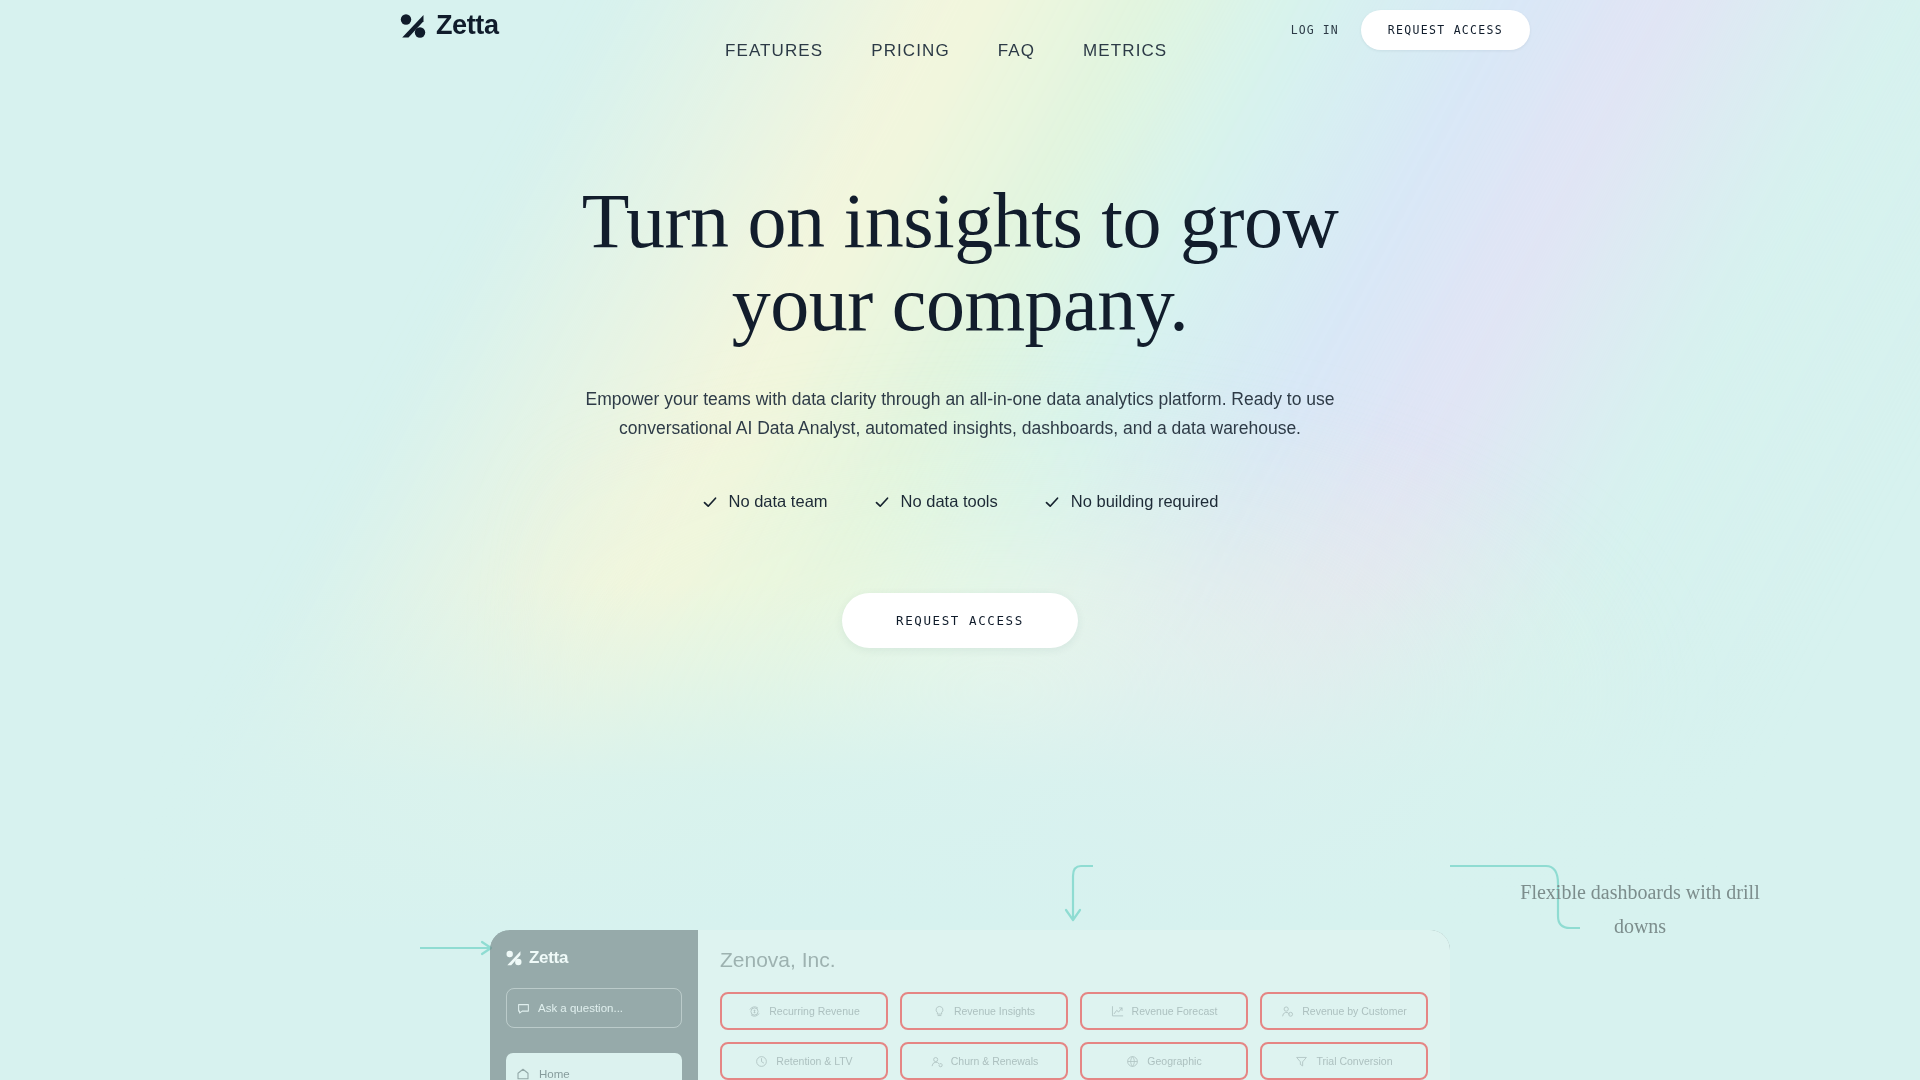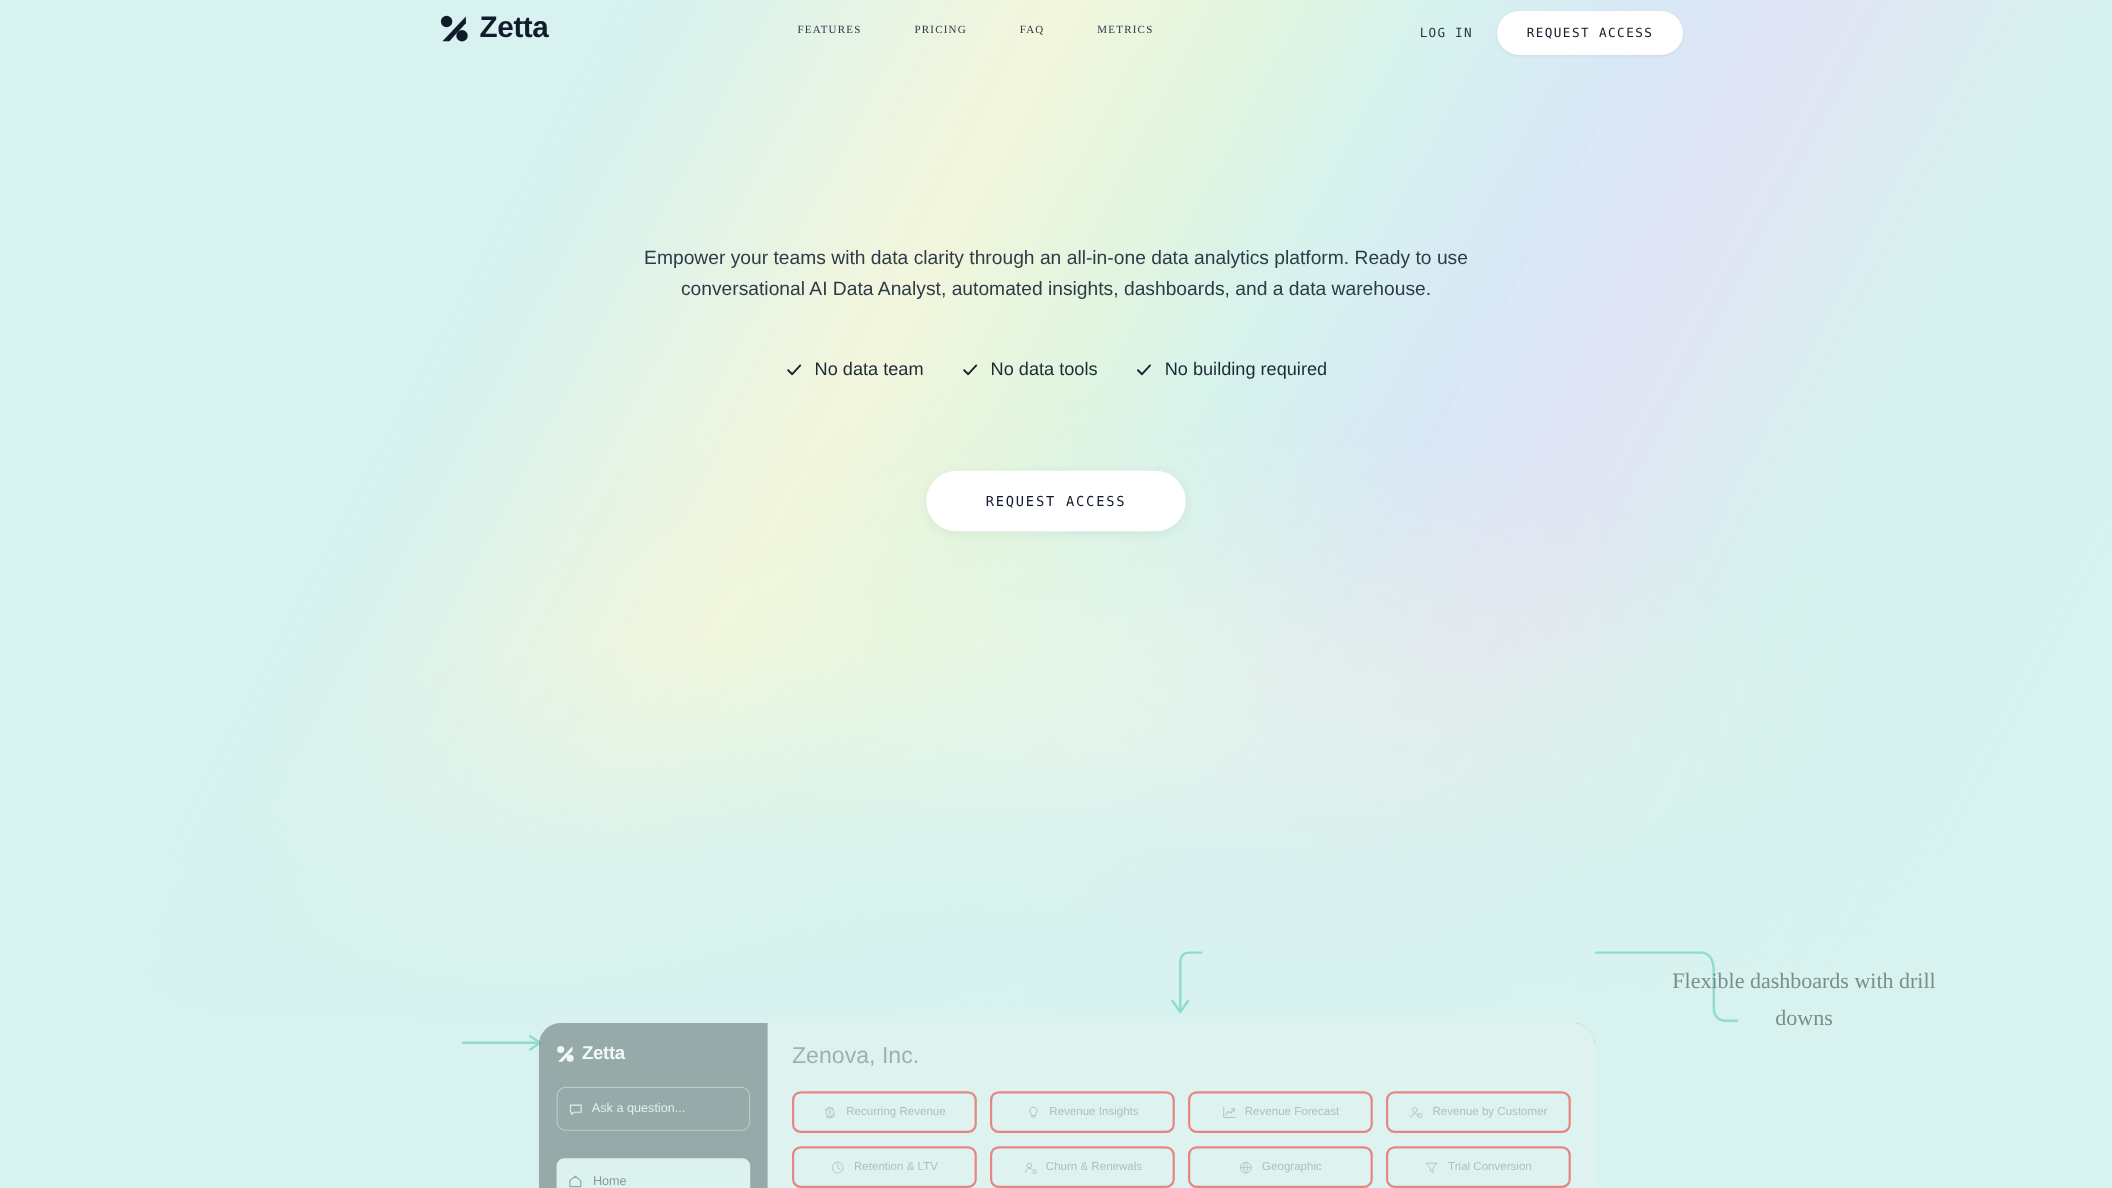--- a/index.html
+++ b/index.html
@@ -65,24 +65,25 @@
   .logo-mark{ width:26px; height:26px; display:block; }
   .logo-text{
     font-size:27px; font-weight:700; color:#101c2b;
     letter-spacing:-0.4px; line-height:1;
   }
   .nav{
     position:absolute; left:725px; top:22px;
     display:flex; align-items:center; gap:48px;
   }
   .nav-link{
-    font-family:Liberation Serif, serif;
-    font-size:10px; letter-spacing:1.1px;
+    font-family:Liberation Sans, sans-serif;
+    font-size:17px; letter-spacing:1.1px;
     color:#2c3a46; text-decoration:none; text-transform:uppercase;
     white-space:nowrap;
+    margin-top:19px;
   }
   .header-right{
     position:absolute; right:390px; top:10px;
     display:flex; align-items:center; gap:22px;
   }
   .login-link{
     font-family:"DejaVu Sans Mono", monospace;
     font-size:11.5px; letter-spacing:1.1px; color:#2c3a46;
     text-decoration:none; text-transform:uppercase; white-space:nowrap;
   }
@@ -105,21 +106,21 @@
     color:#121d2c; letter-spacing:-0.5px;
     max-width:900px; margin:0 auto;
   }
   .hero-sub{
     margin:40px auto 0;
     max-width:800px;
     font-size:17.5px; line-height:1.62; color:#2e3b47;
   }
   .checks{
     margin-top:50px;
-    display:flex; align-items:center; justify-content:center; gap:34px;
+    display:flex; align-items:center; justify-content:center; gap:46px;
   }
   .check-item{ display:flex; align-items:center; gap:11px; }
   .check-icon{ width:16px; height:16px; flex:0 0 auto; }
   .check-label{ font-size:16.5px; color:#1d2a36; white-space:nowrap; }
   .cta-wrap{ margin-top:82px; }
   .btn-cta{
     font-family:"DejaVu Sans Mono", monospace;
     font-size:12.5px; letter-spacing:1.6px; text-transform:uppercase;
     color:#101c2b; background:#fff; border:none;
     border-radius:999px; padding:20px 54px; cursor:pointer;
@@ -222,20 +223,24 @@
       <a class="nav-link" href="#">METRICS</a>
     </nav>
 
     <div class="header-right">
       <a class="login-link" href="#">LOG IN</a>
       <button class="btn-pill">REQUEST ACCESS</button>
     </div>
   </div>
 
   <div class="hero">
+    <h1>
+      <span>Turn on insights to grow</span><br>
+      <span>your company.</span>
+    </h1>
 
     <p class="hero-sub">Empower your teams with data clarity through an all-in-one data analytics platform. Ready to use conversational AI Data Analyst, automated insights, dashboards, and a data warehouse.</p>
 
     <div class="checks">
       <div class="check-item">
         <svg class="check-icon" viewBox="0 0 16 16">
           <path d="M2.5 8.6 L6.2 12.2 L13.5 4.2" fill="none" stroke="#16222e" stroke-width="1.7" stroke-linecap="round" stroke-linejoin="round"></path>
         </svg>
         <span class="check-label">No data team</span>
       </div>

